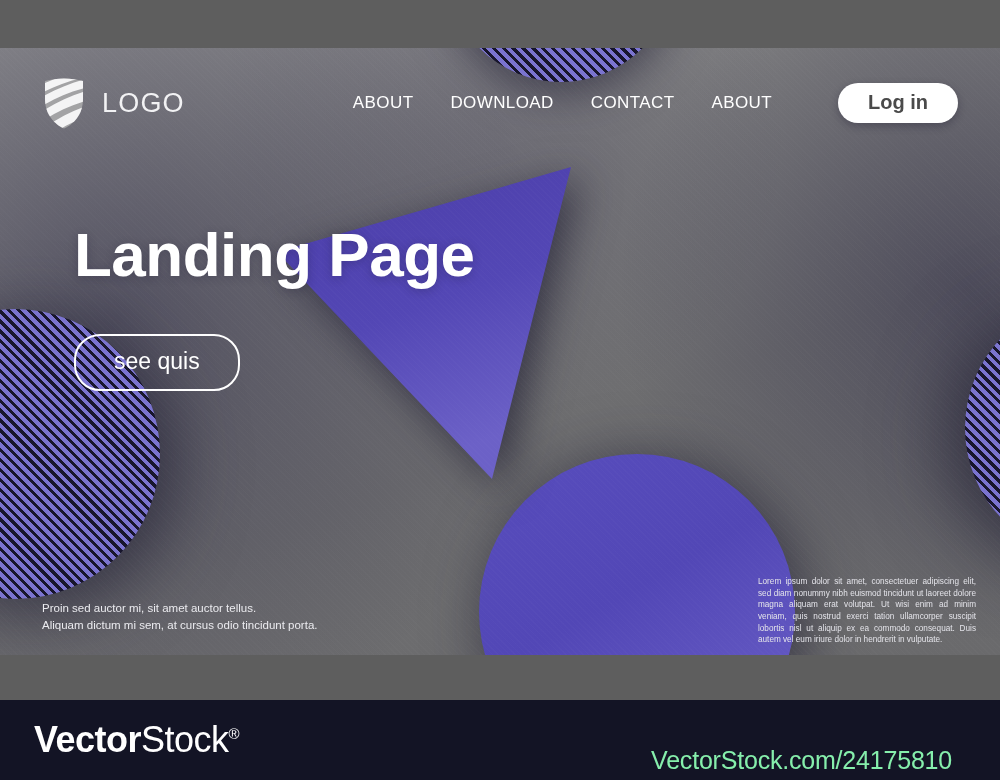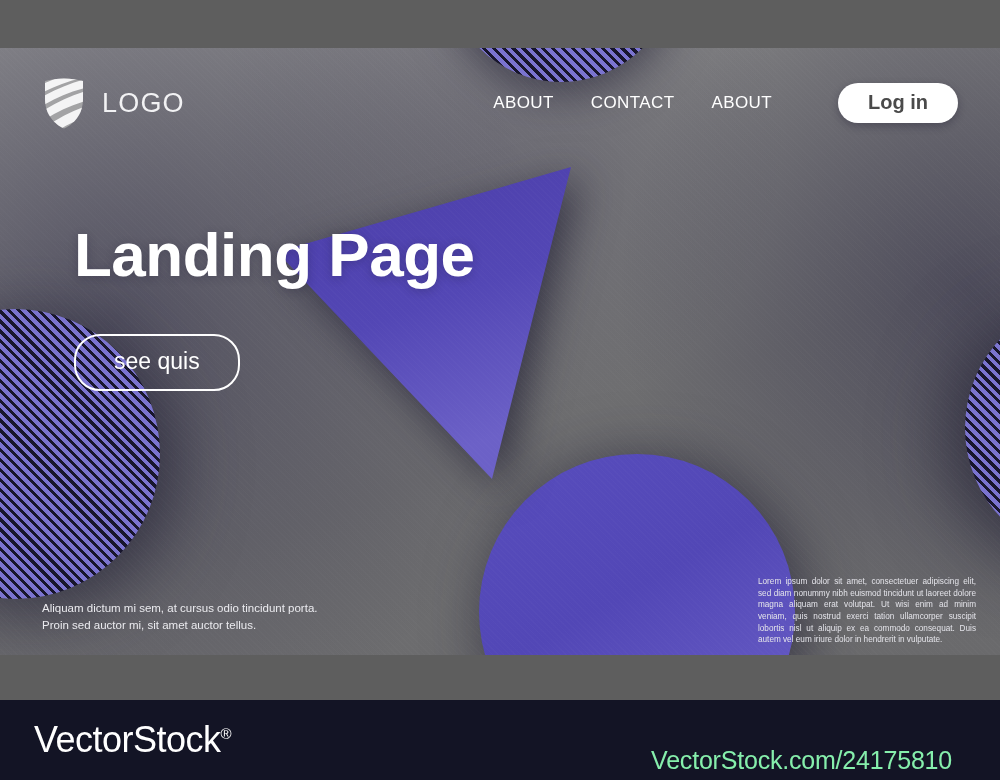--- a/index.html
+++ b/index.html
@@ -151,21 +151,21 @@
     text-align:justify;
   }
 
   
   .footer {
     position:absolute; left:0; top:700px; width:1000px; height:80px;
     background:#131425;
     display:flex; align-items:center; padding:0 34px;
   }
   .vs-logo { font-size:36px; color:#ffffff; line-height:1; white-space:nowrap; }
-  .vs-logo .vs-light { font-weight:400; letter-spacing:-.5px; }
+  .vs-logo .vs-light { font-weight:700; letter-spacing:-.5px; }
   .vs-logo .vs-bold  { font-weight:normal; letter-spacing:-.5px; }
   .vs-logo .vs-reg   { font-size:15px; vertical-align:super; font-weight:400; }
   .vs-url {
     margin-left:auto; color:#86efac; font-size:25px; letter-spacing:-.2px;
     white-space:nowrap; padding-right:14px;margin-top:40px;
   }
 </style>
 </head>
 <body>
 
@@ -218,35 +218,36 @@
             <path d="M-16 30 C6 15 28 5 52 0 L52 9 C26 14 6 24 -14 38 Z"></path>
             <path d="M-16 45 C8 28 30 17 52 12 L52 22 C28 27 8 38 -12 53 Z"></path>
             <path d="M-10 60 C12 43 32 32 52 27 L52 38 C32 43 14 53 -4 68 Z"></path>
           </g>
         </svg>
         <span class="brand-name">LOGO</span>
       </div>
 
       <nav class="nav">
         <span class="nav-item">ABOUT</span>
+        <span class="nav-item">DOWNLOAD</span>
         <span class="nav-item">CONTACT</span>
         <span class="nav-item">ABOUT</span>
         <button class="login-btn">Log in</button>
       </nav>
 
     </header>
 
     <section class="hero">
       <h1 class="hero-title">Landing Page</h1>
       <button class="see-more">see quis</button>
     </section>
 
     <div class="copy-left">
+      <div>Proin sed auctor mi, sit amet auctor tellus.</div>
       <div>Aliquam dictum mi sem, at cursus odio tincidunt porta.</div>
-      <div>Proin sed auctor mi, sit amet auctor tellus.</div>
     </div>
 
     <p class="copy-right">Lorem ipsum dolor sit amet, consectetuer adipiscing elit, sed diam nonummy nibh euismod tincidunt ut laoreet dolore magna aliquam erat volutpat. Ut wisi enim ad minim veniam, quis nostrud exerci tation ullamcorper suscipit lobortis nisl ut aliquip ex ea commodo consequat. Duis autem vel eum iriure dolor in hendrerit in vulputate.</p>
 
   </div>
 
   <div class="footer">
     <div class="vs-logo">
       <span class="vs-light">Vector</span><span class="vs-bold">Stock</span><span class="vs-reg">®</span>
     </div>

